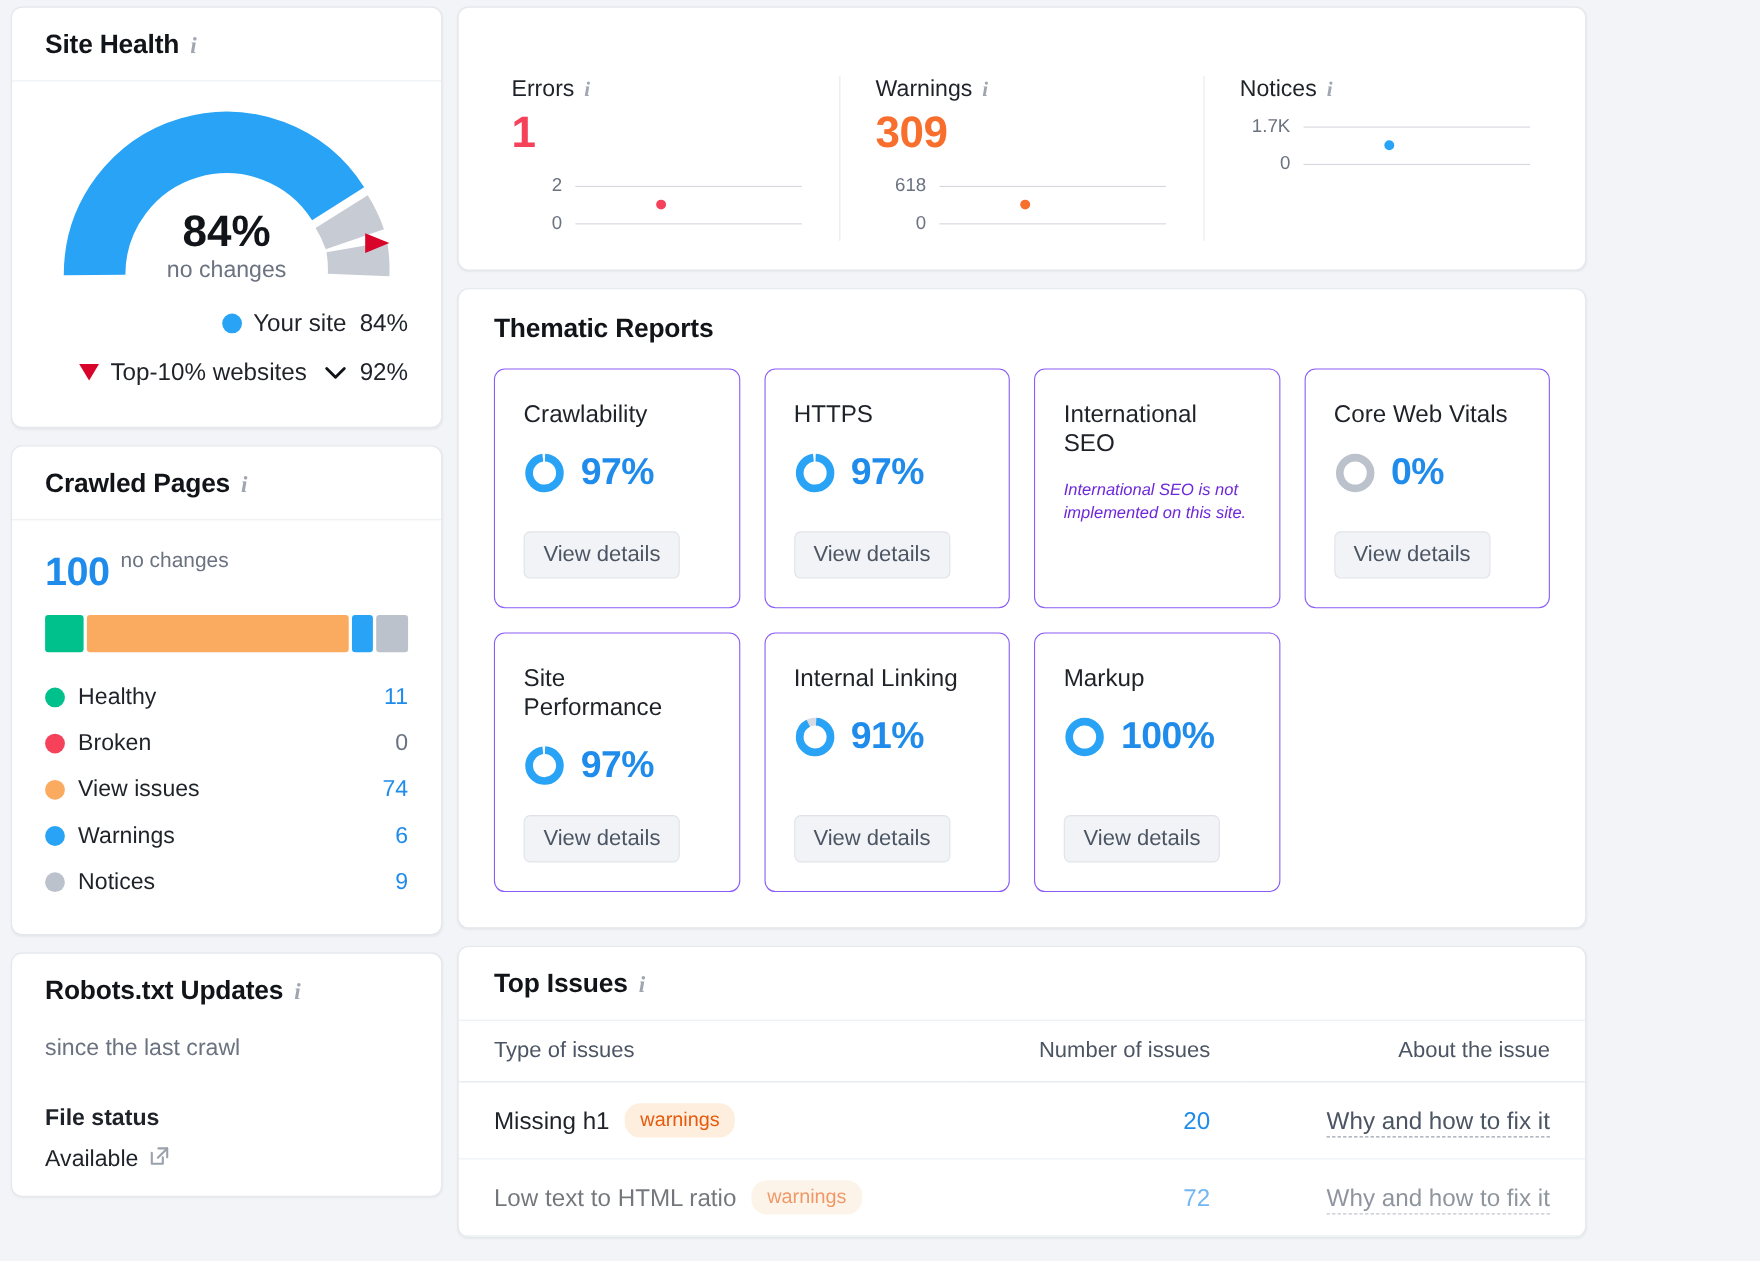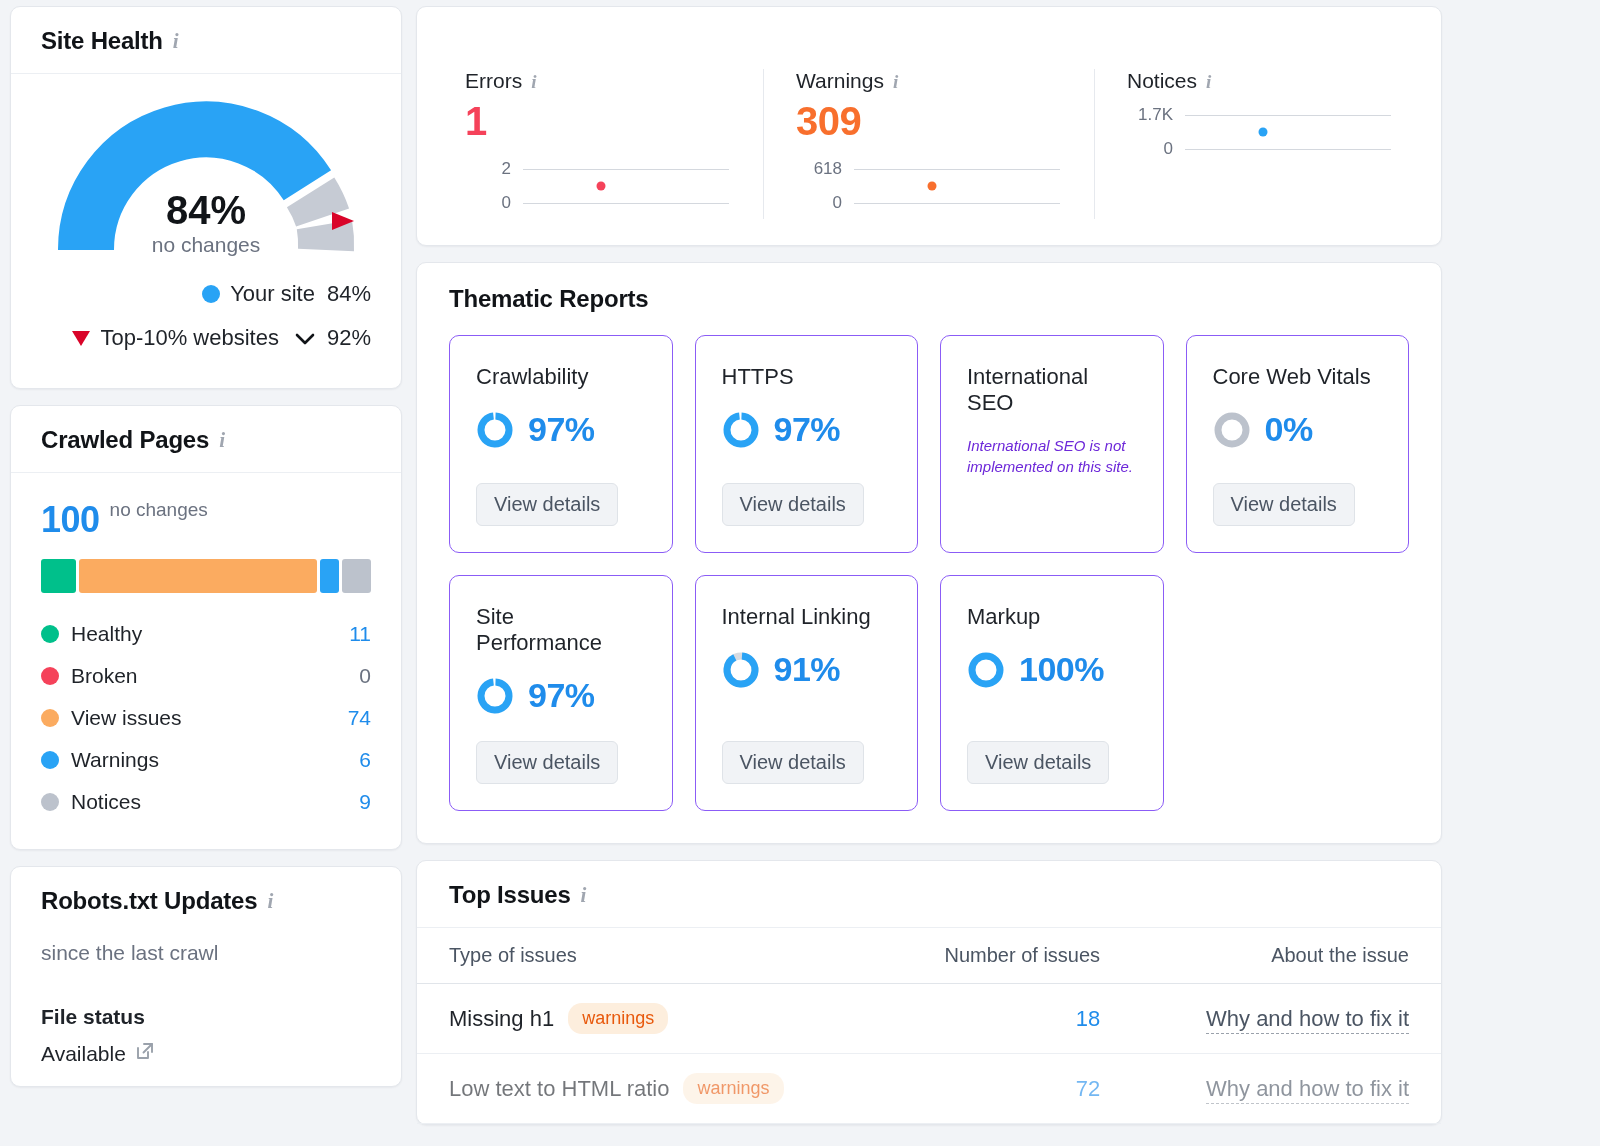--- a/index.html
+++ b/index.html
@@ -399,21 +399,21 @@
         </thead>
         <tbody>
           <tr>
             <td>
               <span class="issue-cell">
                 <span>Missing h1</span>
                 <span class="badge">warnings</span>
               </span>
             </td>
             <td class="r">
-              <span class="num-link">18</span>
+              <span class="num-link">20</span>
             </td>
             <td class="r">
               <span class="fix-link">Why and how to fix it</span>
             </td>
           </tr>
           <tr class="row-2">
             <td>
               <span class="issue-cell">
                 <span>Low text to HTML ratio</span>
                 <span class="badge">warnings</span>

